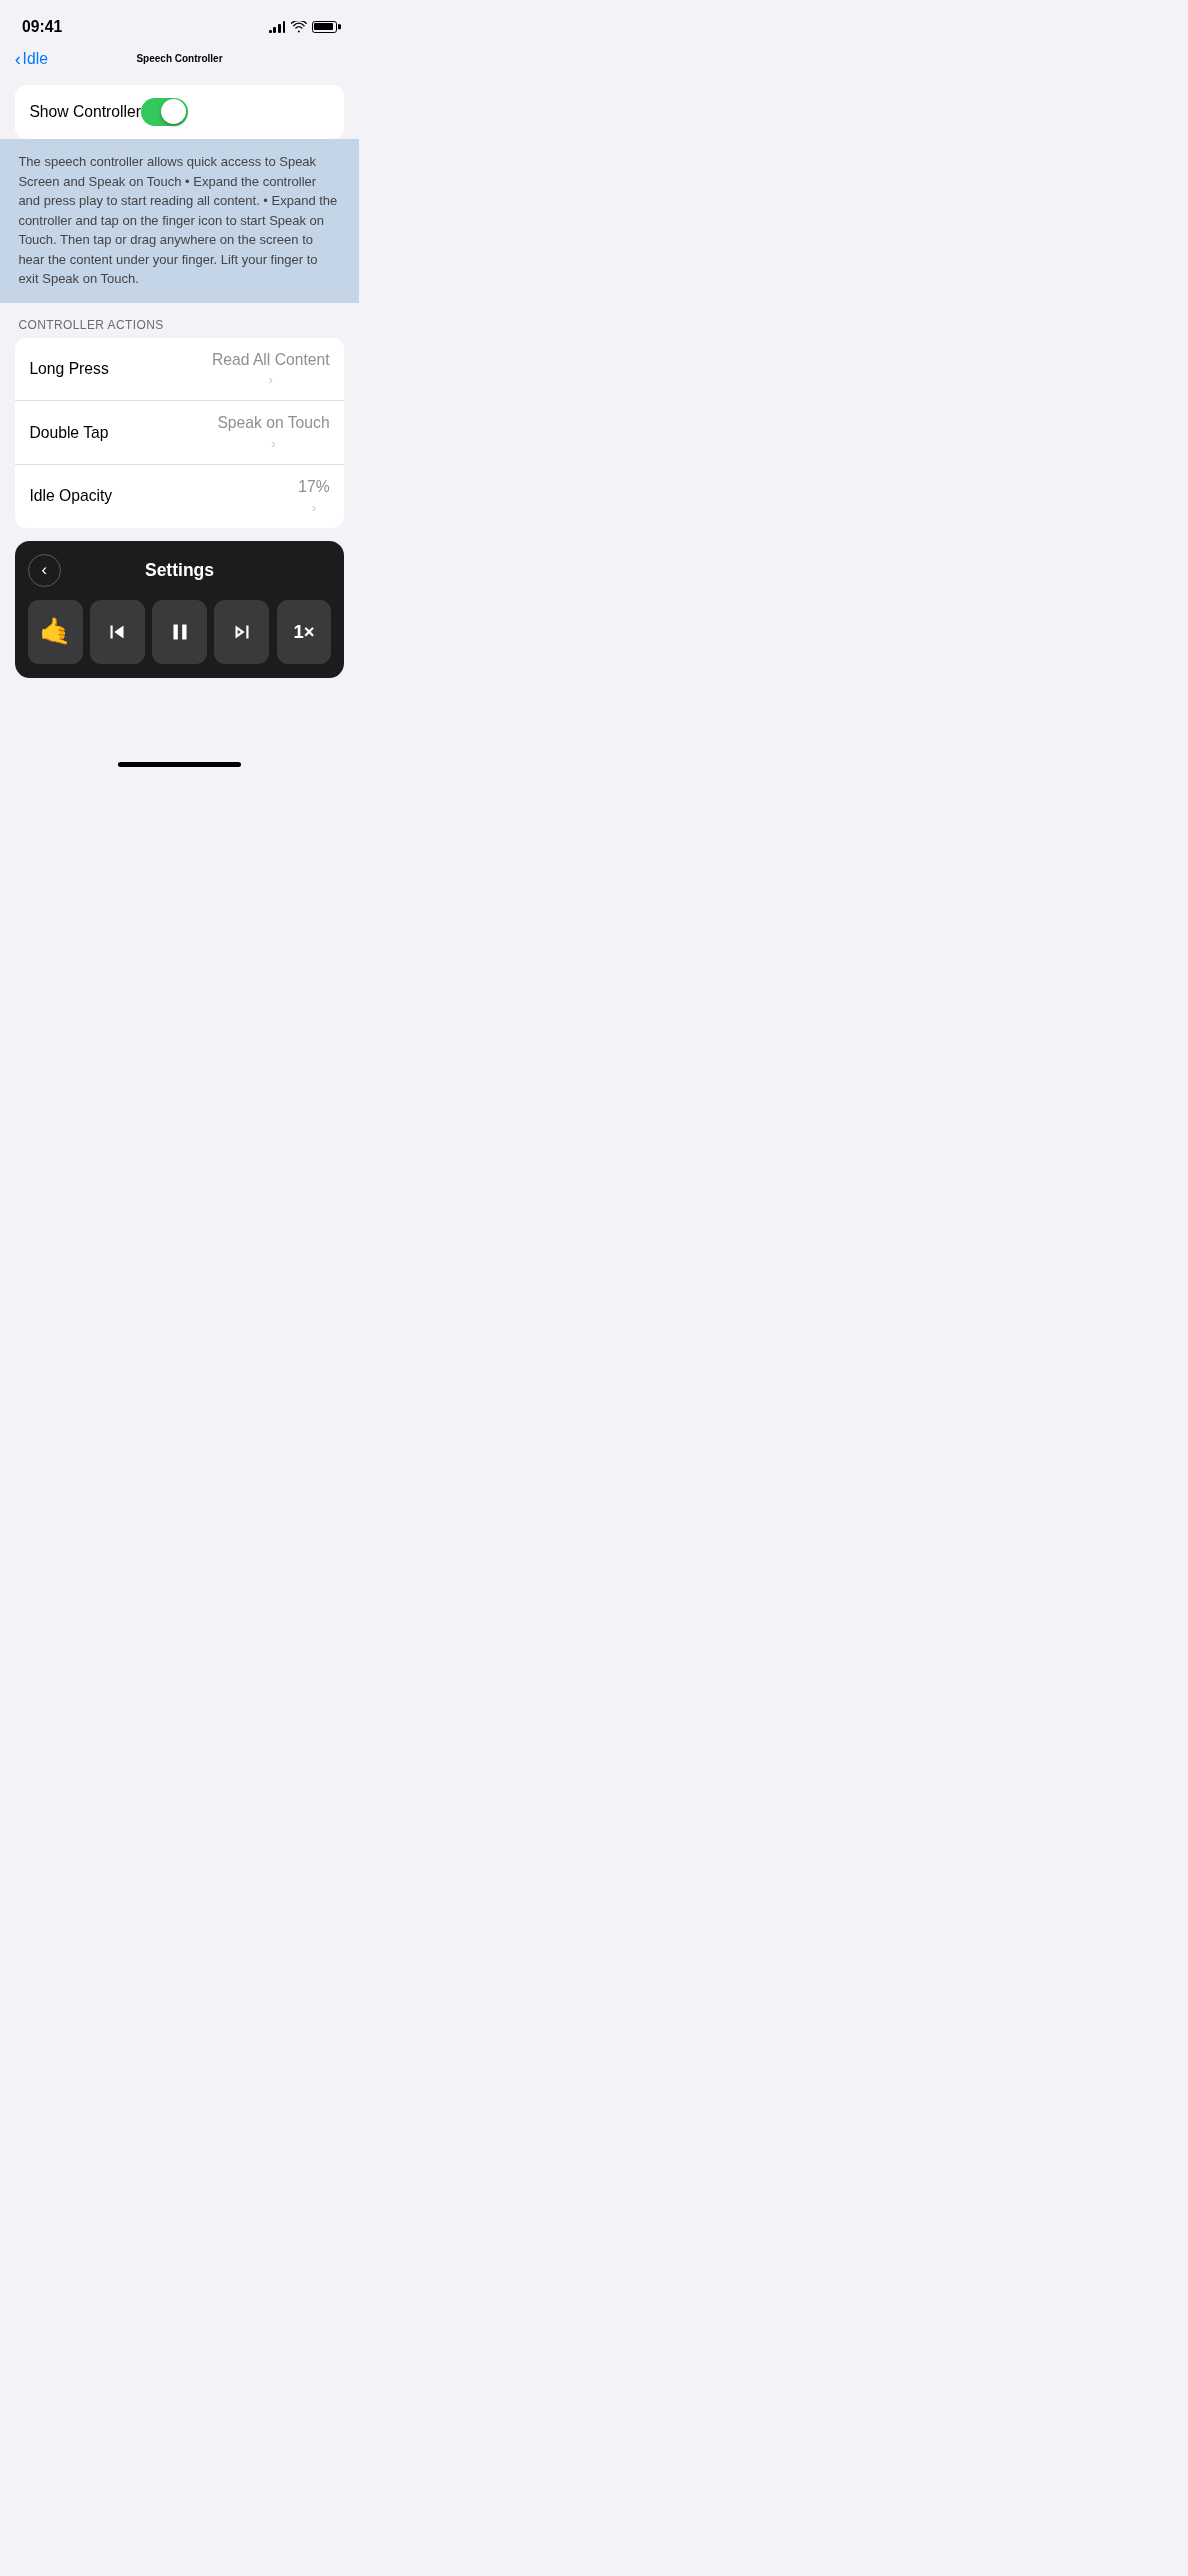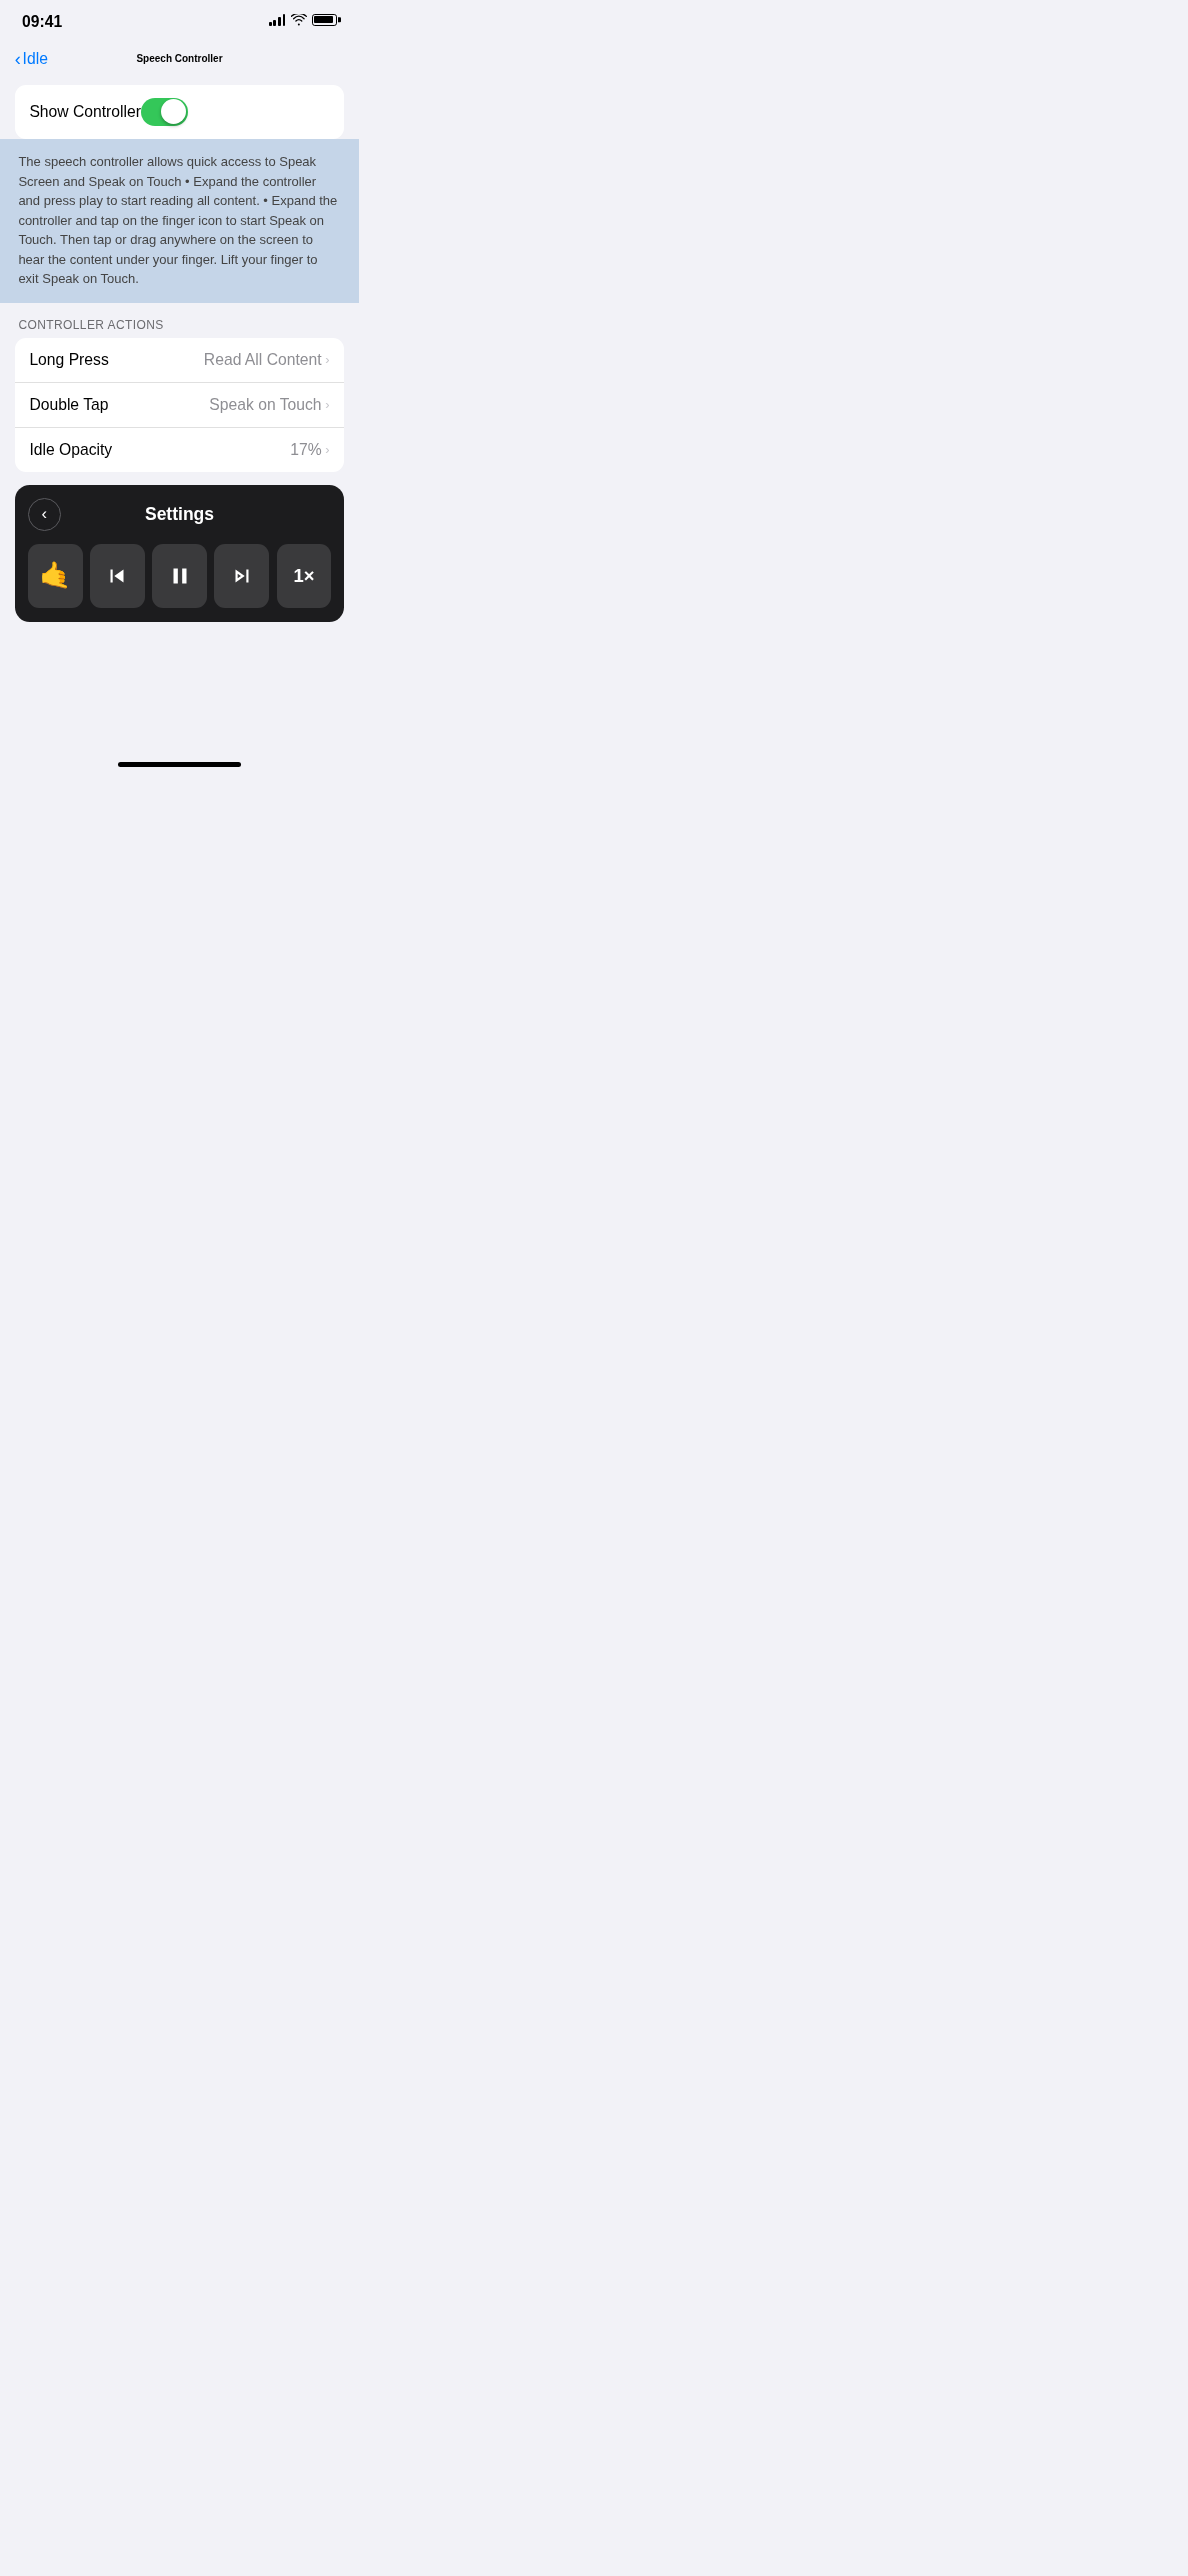--- a/index.html
+++ b/index.html
@@ -10,21 +10,21 @@
       min-height: 778px;
       background: #f2f2f7;
       font-family: -apple-system, 'Helvetica Neue', Arial, sans-serif;
       overflow-x: hidden;
     }
 
     
     .status-bar {
       display: flex;
       justify-content: space-between;
-      align-items: flex-start;
+      align-items: center;
       padding: 13px 22px 5.5px 22px;
       height: 46px;
     }
 
     .status-time {
       font-size: 15.7px;
       font-weight: 600;
       color: #000;
     }
 
@@ -203,20 +203,21 @@
 
     .action-label {
       font-size: 15.7px;
       color: #000;
     }
 
     .action-value-wrap {
       display: flex;
       align-items: center;
       gap: 3.7px;
+      flex-direction: column;
     }
 
     .action-value {
       font-size: 15.7px;
       color: #8e8e93;
     }
 
     .chevron-right {
       color: #c7c7cc;
       font-size: 13px;

